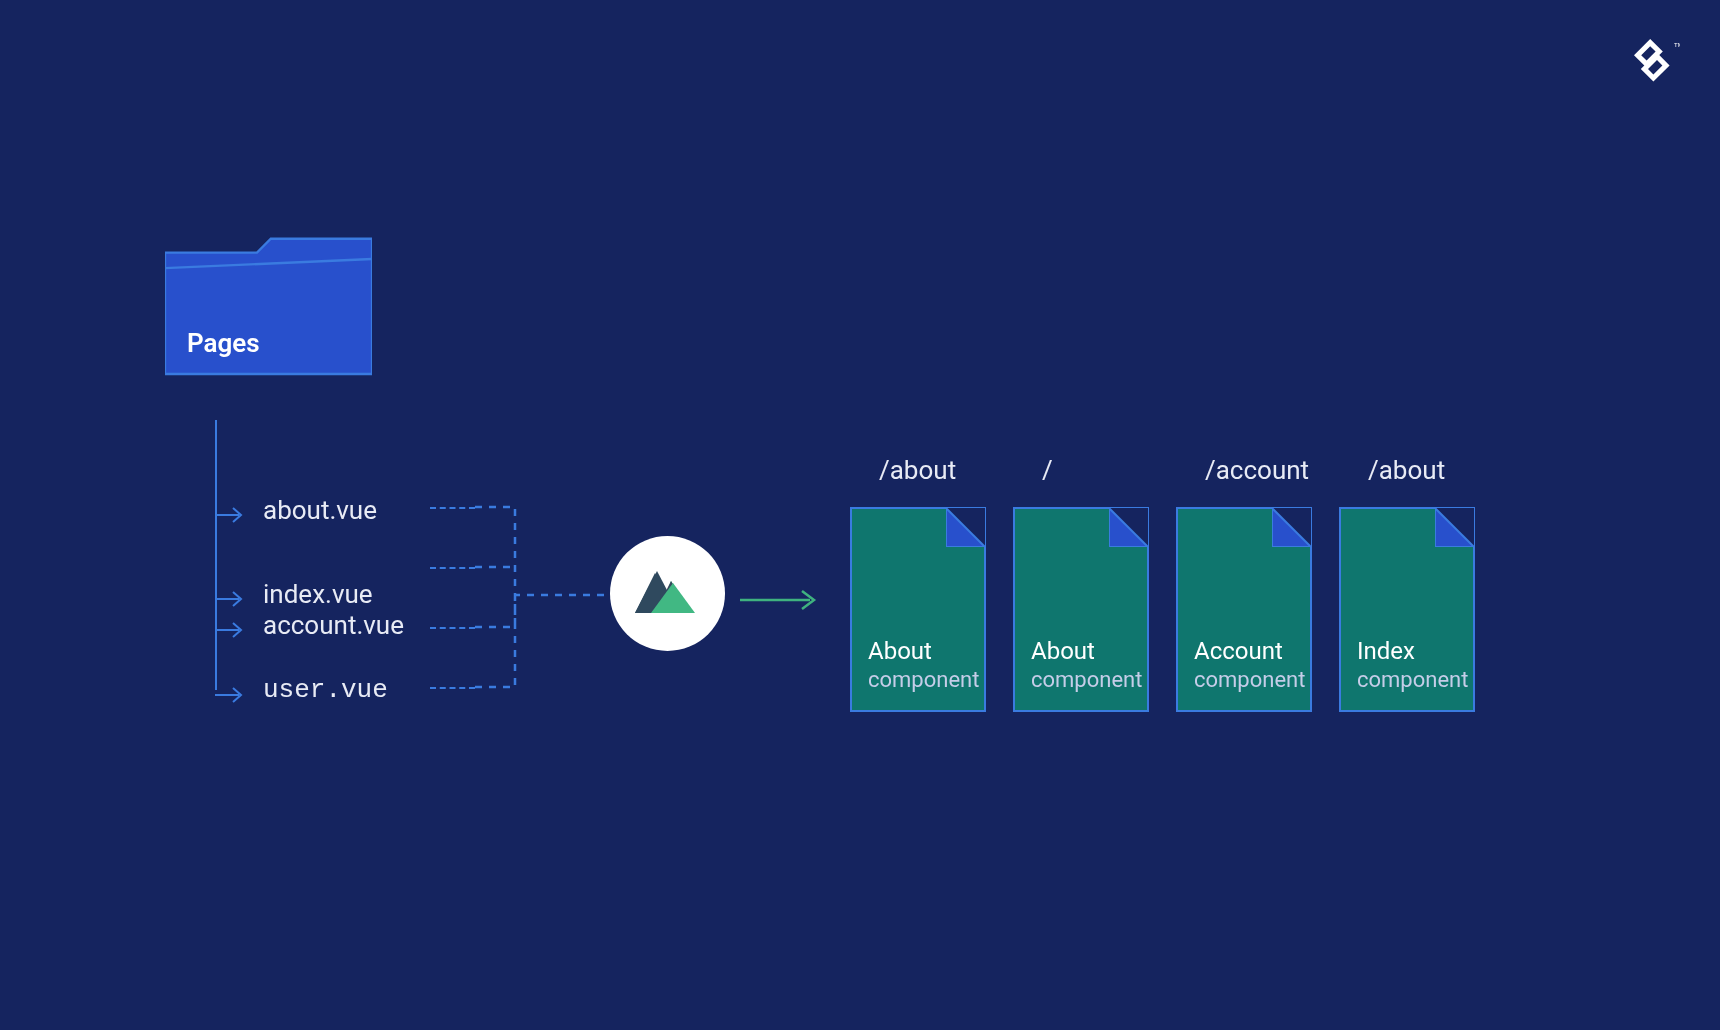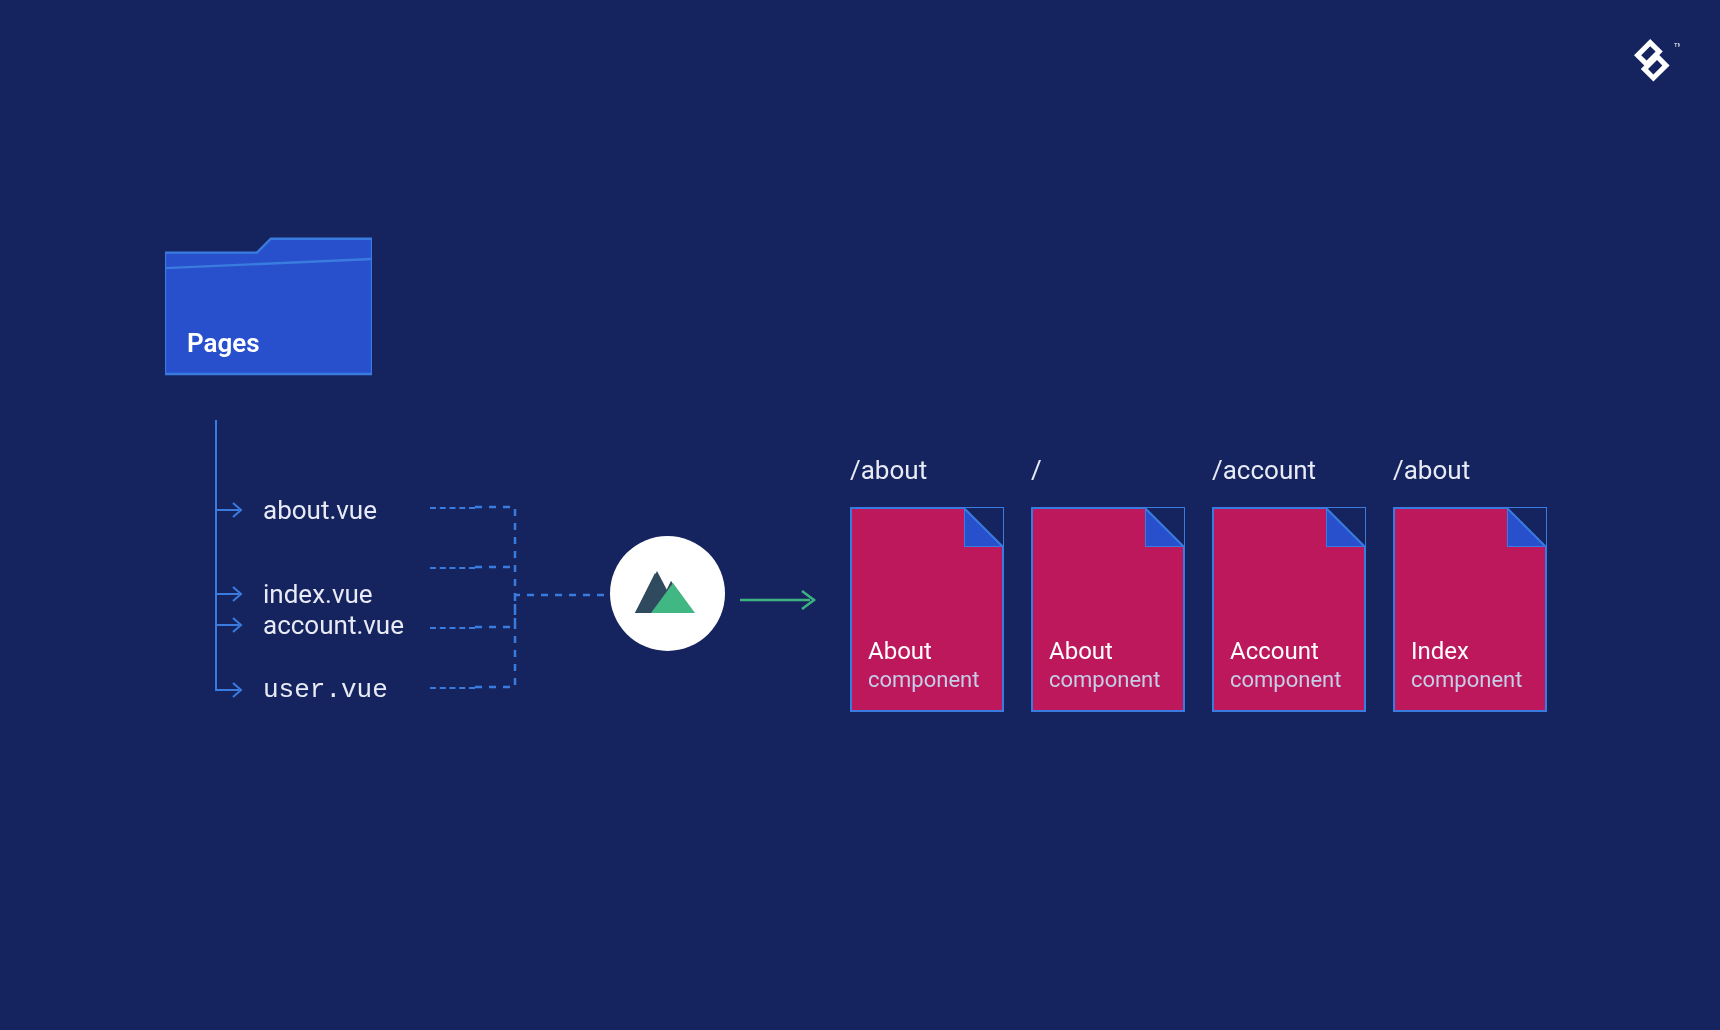--- a/index.html
+++ b/index.html
@@ -47,21 +47,21 @@
     top: 420px;
     width: 2px;
     height: 270px;
     background: #3a7be0;
   }
 
   
   .file-item {
     position: absolute;
     display: flex;
-    align-items: center;
+    align-items: flex-end;
     color: #e8ebf5;
     font-size: 26px;
     font-weight: 400;
   }
   .file-arrow {
     margin-right: 16px;
     display: inline-flex;
     align-items: center;
   }
   .dashed-row {
@@ -104,26 +104,27 @@
   }
   .component {
     display: flex;
     flex-direction: column;
   }
   .route-label {
     color: #e8ebf5;
     font-size: 26px;
     margin-bottom: 22px;
     font-weight: 400;
+    margin-left: 29px;
   }
   .file-card {
     position: relative;
-    width: 154px;
+    width: 136px;
     height: 205px;
-    background: #be185d;
+    background: #0f766e;
     border: 2px solid #3a7be0;
     display: flex;
     flex-direction: column;
     justify-content: flex-end;
     padding: 18px 16px;
   }
   .file-card svg.dogear {
     position: absolute;
     right: -1px;
     top: -1px;

